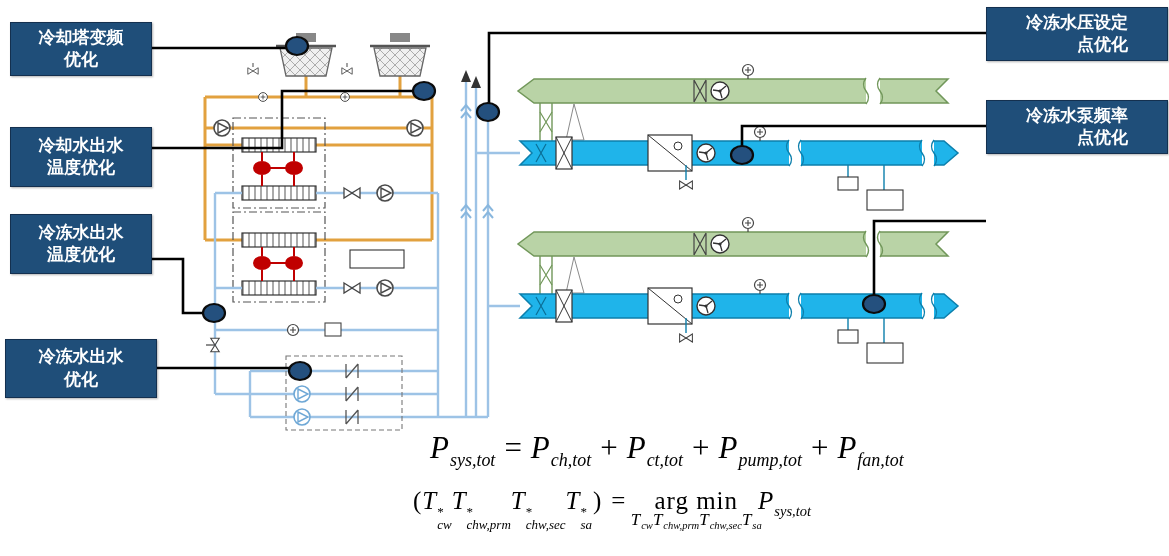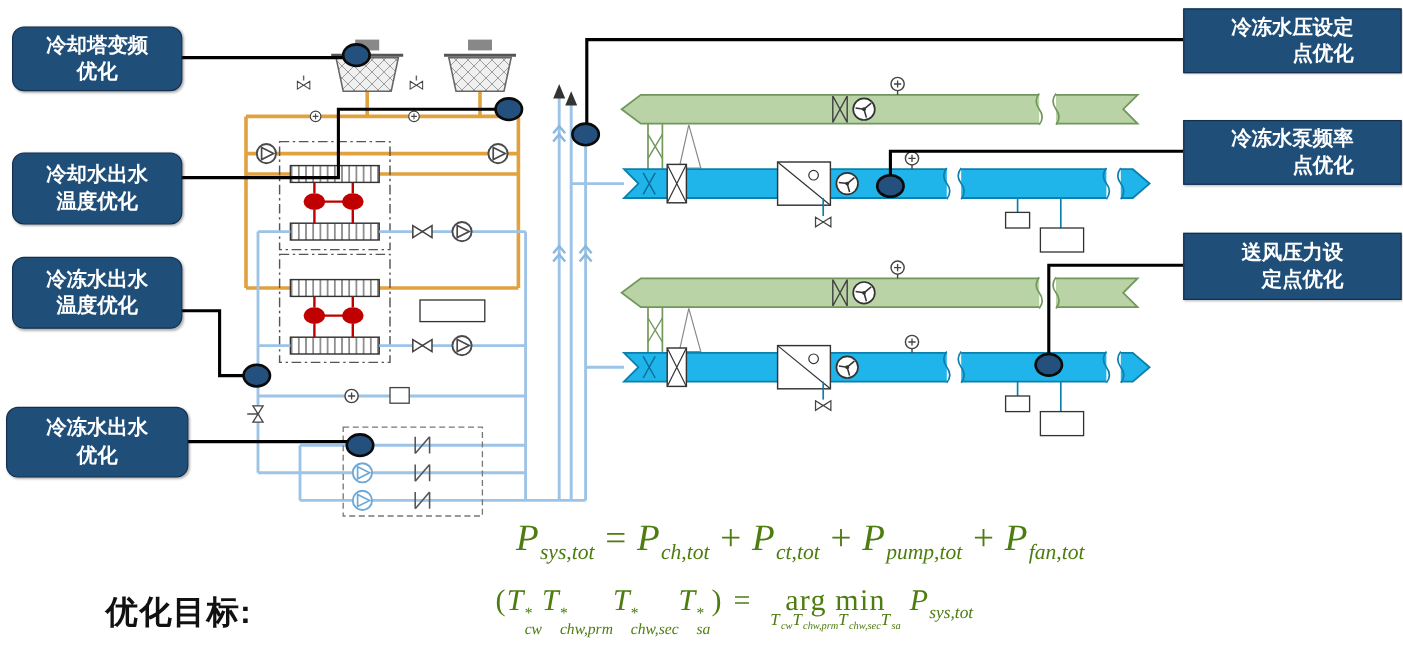--- a/index.html
+++ b/index.html
@@ -3,39 +3,39 @@
 <meta charset="utf-8">
 <style>
   html,body{margin:0;padding:0;background:#fff;}
   .stage{position:relative;width:1169px;height:556px;background:#ffffff;overflow:hidden;
          font-family:"Liberation Sans",sans-serif;}
   svg.diagram{position:absolute;left:0;top:0;}
   
   .co{position:absolute;background:#1F4E79;border:1px solid #14304F;color:#fff;
       display:flex;align-items:center;justify-content:center;text-align:center;
       font-weight:bold;font-size:17px;line-height:1.32;box-shadow:1px 1px 2px rgba(0,0,0,.3);}
-  .co-l{left:10px;width:140px;border-radius:10px;}
+  .co-l{left:10px;width:140px;}
   .co-r{left:986px;width:180px;text-align:right;}
   .co-t{white-space:pre-line;}
   
-  .formula{position:absolute;font-family:"Liberation Serif",serif;color:#4d7c0f;white-space:nowrap;}
+  .formula{position:absolute;font-family:"Liberation Serif",serif;color:#000000;white-space:nowrap;}
   .f1{left:430px;top:430px;font-size:31px;}
   .f2{left:412px;top:487px;font-size:25px;}
   .v{font-style:italic;}
   .sb{font-style:italic;font-size:0.58em;vertical-align:-0.45em;margin-left:1px;}
   .op{font-style:normal;margin:0 9px;}
   .paren{font-style:normal;margin:0 1px;}
   .ss{display:inline-flex;flex-direction:column;align-items:flex-start;font-size:0.52em;
       line-height:1.02;vertical-align:-0.55em;margin-left:1px;}
   .ss-sup{font-style:normal;}
   .ss-sub{font-style:italic;}
   .argmin{position:relative;display:inline-block;margin:0 20px;}
   .am-op{font-style:normal;letter-spacing:1px;}
   .am-under{position:absolute;top:100%;left:50%;transform:translateX(-50%);margin-top:-5px;
-            font-size:14px;white-space:nowrap;}
+            font-size:17px;white-space:nowrap;}
   .am-under .sb{font-size:0.62em;vertical-align:-0.35em;}
   .objective{position:absolute;left:88px;top:492px;font-size:27px;font-weight:bold;color:#111;
              letter-spacing:1px;}
 </style>
 </head>
 <body>
 
 <div class="stage">
 
 <svg class="diagram" width="1169" height="556" viewBox="0 0 1169 556">
@@ -232,24 +232,20 @@
 优化</span>
 </div>
 <div class="co co-r" style="top:7px;height:52px">
   <span class="co-t">冷冻水压设定
 点优化</span>
 </div>
 <div class="co co-r" style="top:100px;height:52px">
   <span class="co-t">冷冻水泵频率
 点优化</span>
 </div>
-<div class="co co-r" style="top:194px;height:54px">
-  <span class="co-t">送风压力设
-定点优化</span>
-</div>
 
 <div class="formula f1">
   <span class="term"><span class="v">P</span><span class="sb">sys,tot</span></span><span class="op">=</span><span class="term"><span class="v">P</span><span class="sb">ch,tot</span></span><span class="op">+</span><span class="term"><span class="v">P</span><span class="sb">ct,tot</span></span><span class="op">+</span><span class="term"><span class="v">P</span><span class="sb">pump,tot</span></span><span class="op">+</span><span class="term"><span class="v">P</span><span class="sb">fan,tot</span></span>
 </div>
 
 <div class="formula f2">
   <span class="paren">(</span><span class="term"><span class="v">T</span><span class="ss">
           <span class="ss-sup">*</span>
           <span class="ss-sub">cw</span>
         </span></span><span class="term"><span class="v">T</span><span class="ss">
@@ -257,15 +253,14 @@
           <span class="ss-sub">chw,prm</span>
         </span></span><span class="term"><span class="v">T</span><span class="ss">
           <span class="ss-sup">*</span>
           <span class="ss-sub">chw,sec</span>
         </span></span><span class="term"><span class="v">T</span><span class="ss">
           <span class="ss-sup">*</span>
           <span class="ss-sub">sa</span>
         </span></span><span class="paren">)</span><span class="op">=</span><span class="argmin"><span class="am-op">arg min</span><span class="am-under"><span class="v">T</span><span class="sb">cw</span><span class="v">T</span><span class="sb">chw,prm</span><span class="v">T</span><span class="sb">chw,sec</span><span class="v">T</span><span class="sb">sa</span></span></span><span class="term"><span class="v">P</span><span class="sb">sys,tot</span></span>
 </div>
 
-<div class="objective">优化目标:</div>
 
 </div>
 
 </body></html>

